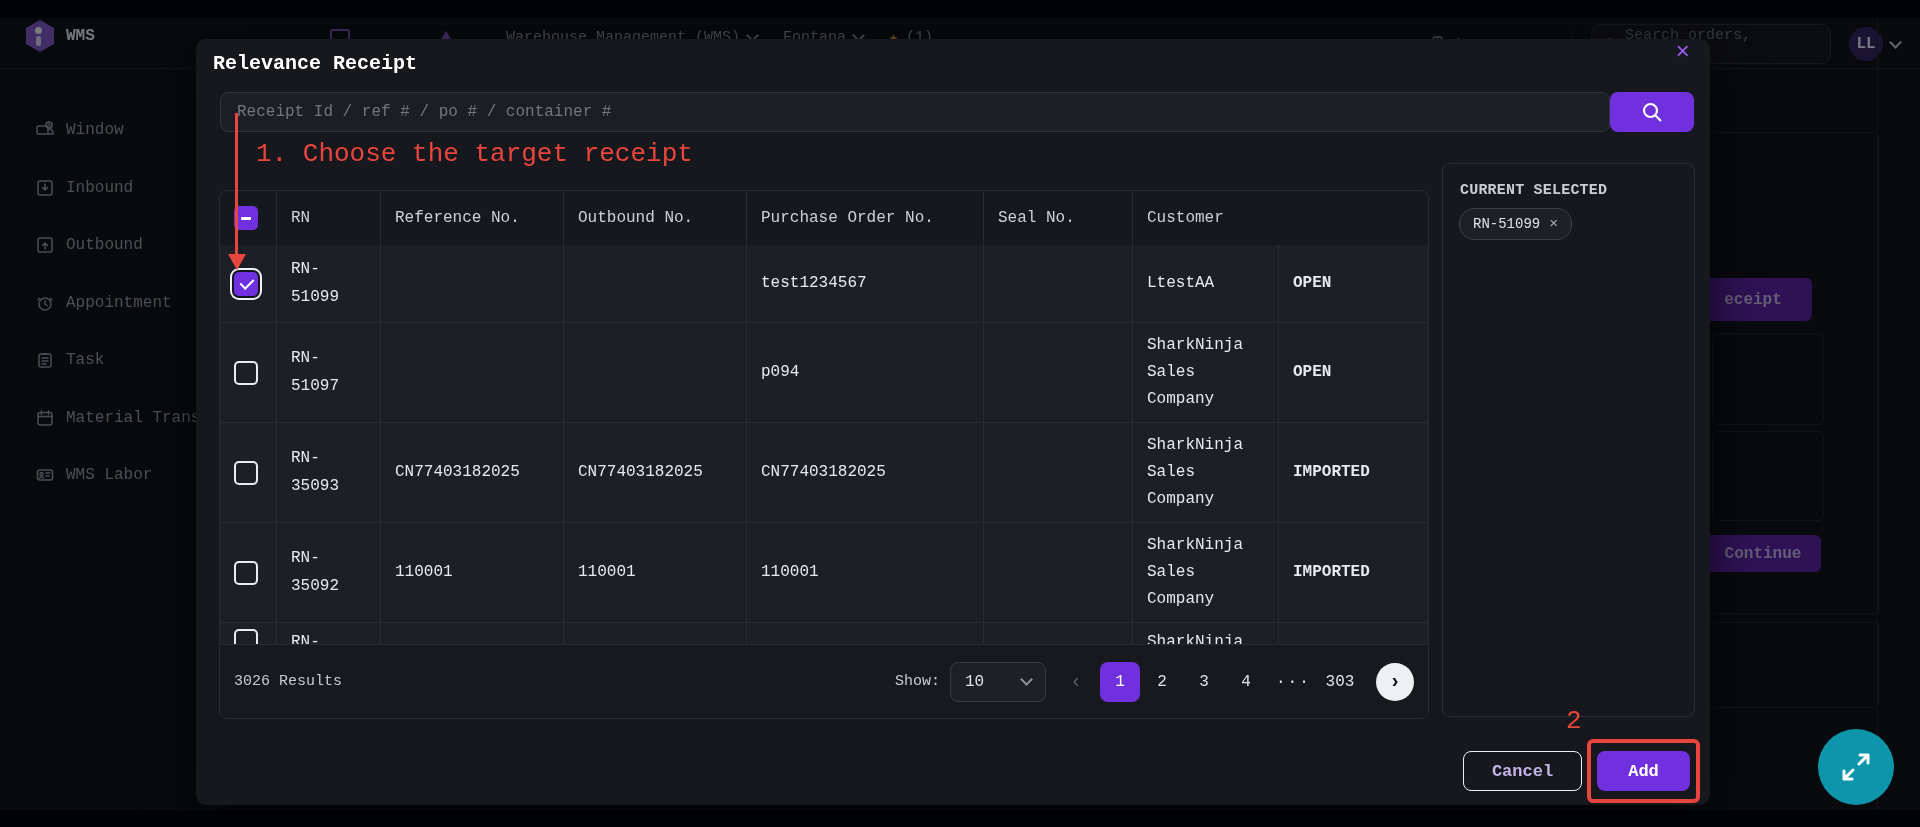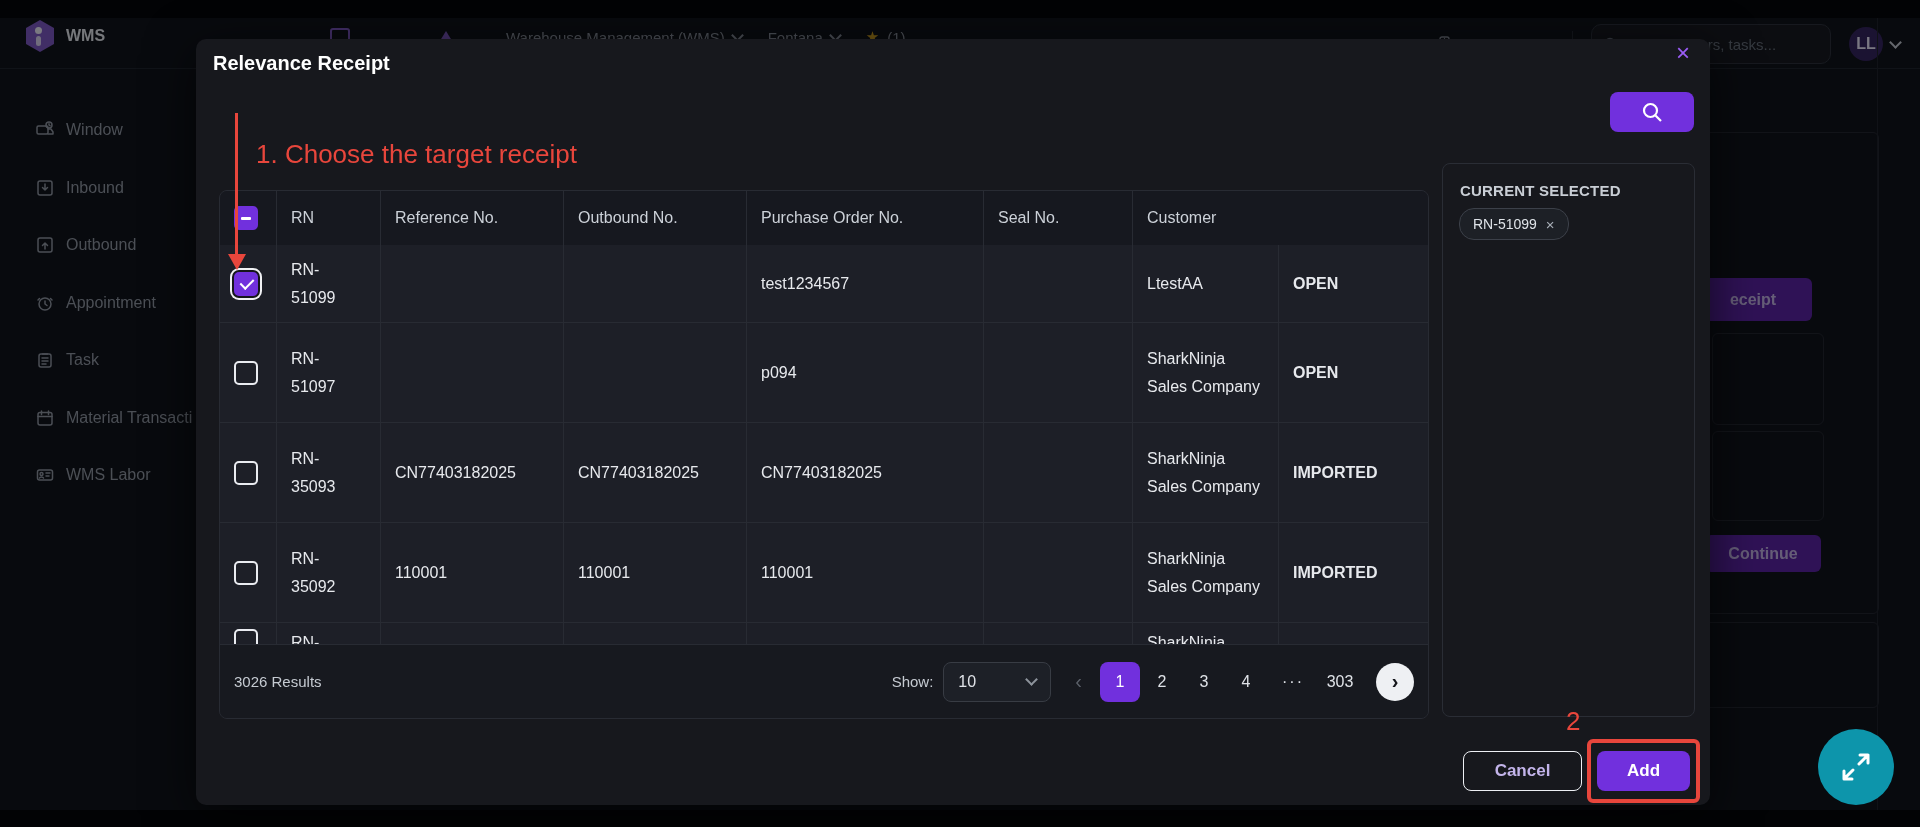--- a/index.html
+++ b/index.html
@@ -1,17 +1,17 @@
 <!DOCTYPE html>
 <html style="--accent: #7130dd; --red: #e8463c; --teal: #0d95ab;"><head>
 <meta charset="utf-8">
 <style>
   html,body{margin:0;padding:0;background:#000;}
   .stage{position:relative;width:1920px;height:827px;overflow:hidden;background:#000;
-         font-family:Liberation Sans, sans-serif;
+         font-family:Liberation Mono, monospace;
          -webkit-font-smoothing:antialiased;}
   .app{position:absolute;left:0;top:18px;width:1920px;height:792px;background:#0d0e12;}
   
   .topbar{position:absolute;left:0;top:0;width:1920px;height:50px;border-bottom:1px solid #1d2026;}
   .brand{position:absolute;left:26px;top:2px;display:flex;align-items:center;gap:12px;}
   .hex{width:28px;height:32px;background:#7e57c2;clip-path:polygon(50% 0,100% 25%,100% 75%,50% 100%,0 75%,0 25%);position:relative;}
   .hex .dot{position:absolute;left:9px;top:7px;width:7px;height:7px;border-radius:50%;background:rgba(255,255,255,.9);}
   .hex .bar{position:absolute;left:10px;top:16px;width:5px;height:10px;border-radius:3px;background:rgba(255,255,255,.75);}
   .brand-name{color:#e8eaed;font-size:16px;font-weight:700;}
   .nav-mid{position:absolute;left:330px;top:10px;display:flex;align-items:center;gap:26px;color:#8d939c;font-size:15px;}
@@ -63,21 +63,21 @@
               box-shadow:0 0 0 2px #15161b,0 0 0 4px #f0f1f4;}
   .cb.checked::after{content:"";position:absolute;left:7px;top:2px;width:6px;height:11px;
                      border-right:2px solid #fff;border-bottom:2px solid #fff;transform:rotate(45deg);}
   .cb.indet{background:var(--accent,#7130dd);border-color:var(--accent,#7130dd);}
   .cb.indet::after{content:"";position:absolute;left:5px;top:9px;width:10px;height:3px;background:#fff;border-radius:1px;}
   .tfoot{position:absolute;left:0;bottom:0;width:1208px;height:74px;background:#17191f;border-top:1px solid #282b33;
          display:flex;align-items:center;box-sizing:border-box;}
   .results{margin-left:14px;color:#c6cbd2;font-size:15px;}
   .foot-right{margin-left:auto;display:flex;align-items:center;gap:10px;margin-right:14px;}
   .show-label{color:#c6cbd2;font-size:15px;}
-  .pagesize{width:108px;height:40px;border:1px solid #383c44;border-radius:8px;background:#1d2027;display:flex;
+  .pagesize{width:96px;height:40px;border:1px solid #383c44;border-radius:8px;background:#1d2027;display:flex;
             align-items:center;justify-content:space-between;padding:0 14px;color:#dfe2e7;font-size:16px;box-sizing:border-box;}
   .pg-prev{color:#5b6069;font-size:20px;margin:0 8px 0 14px;}
   .pg{min-width:40px;height:40px;border-radius:8px;display:flex;align-items:center;justify-content:center;
       color:#dfe2e7;font-size:16px;}
   .pg.active{background:var(--accent,#7130dd);color:#fff;}
   .pg-ellipsis{color:#dfe2e7;width:34px;text-align:center;letter-spacing:2px;}
   .pg-next{width:38px;height:38px;border-radius:50%;background:#eef0f3;color:#15161b;font-size:20px;font-weight:700;
            display:flex;align-items:center;justify-content:center;margin-left:6px;}
   
   .selpanel{position:absolute;left:1246px;top:124px;width:253px;height:554px;border:1px solid #2a2d35;border-radius:8px;box-sizing:border-box;}
@@ -232,20 +232,23 @@
     <svg width="34" height="34" viewBox="0 0 34 34" fill="none" stroke="#fff" stroke-width="3" stroke-linecap="round">
       <path d="M20 14 29 5M29 5h-8M29 5v8"></path>
       <path d="M14 20 5 29M5 29h8M5 29v-8"></path>
     </svg>
   </div>
 
   <div class="modal">
     <div class="modal-title">Relevance Receipt</div>
     <div class="modal-close">×</div>
 
+    <div class="msearch">
+      <span>Receipt Id / ref # / po # / container #</span>
+    </div>
     <div class="msearch-btn">
       <svg width="22" height="22" viewBox="0 0 22 22" fill="none" stroke="#fff" stroke-width="2.2">
         <circle cx="9.5" cy="9.5" r="6.5"></circle>
           <path d="M14.5 14.5 20 20"></path>
       </svg>
     </div>
 
     <div class="twrap">
       <div class="thead" id="thead">
           <div class="th" style="width: 57px;">

